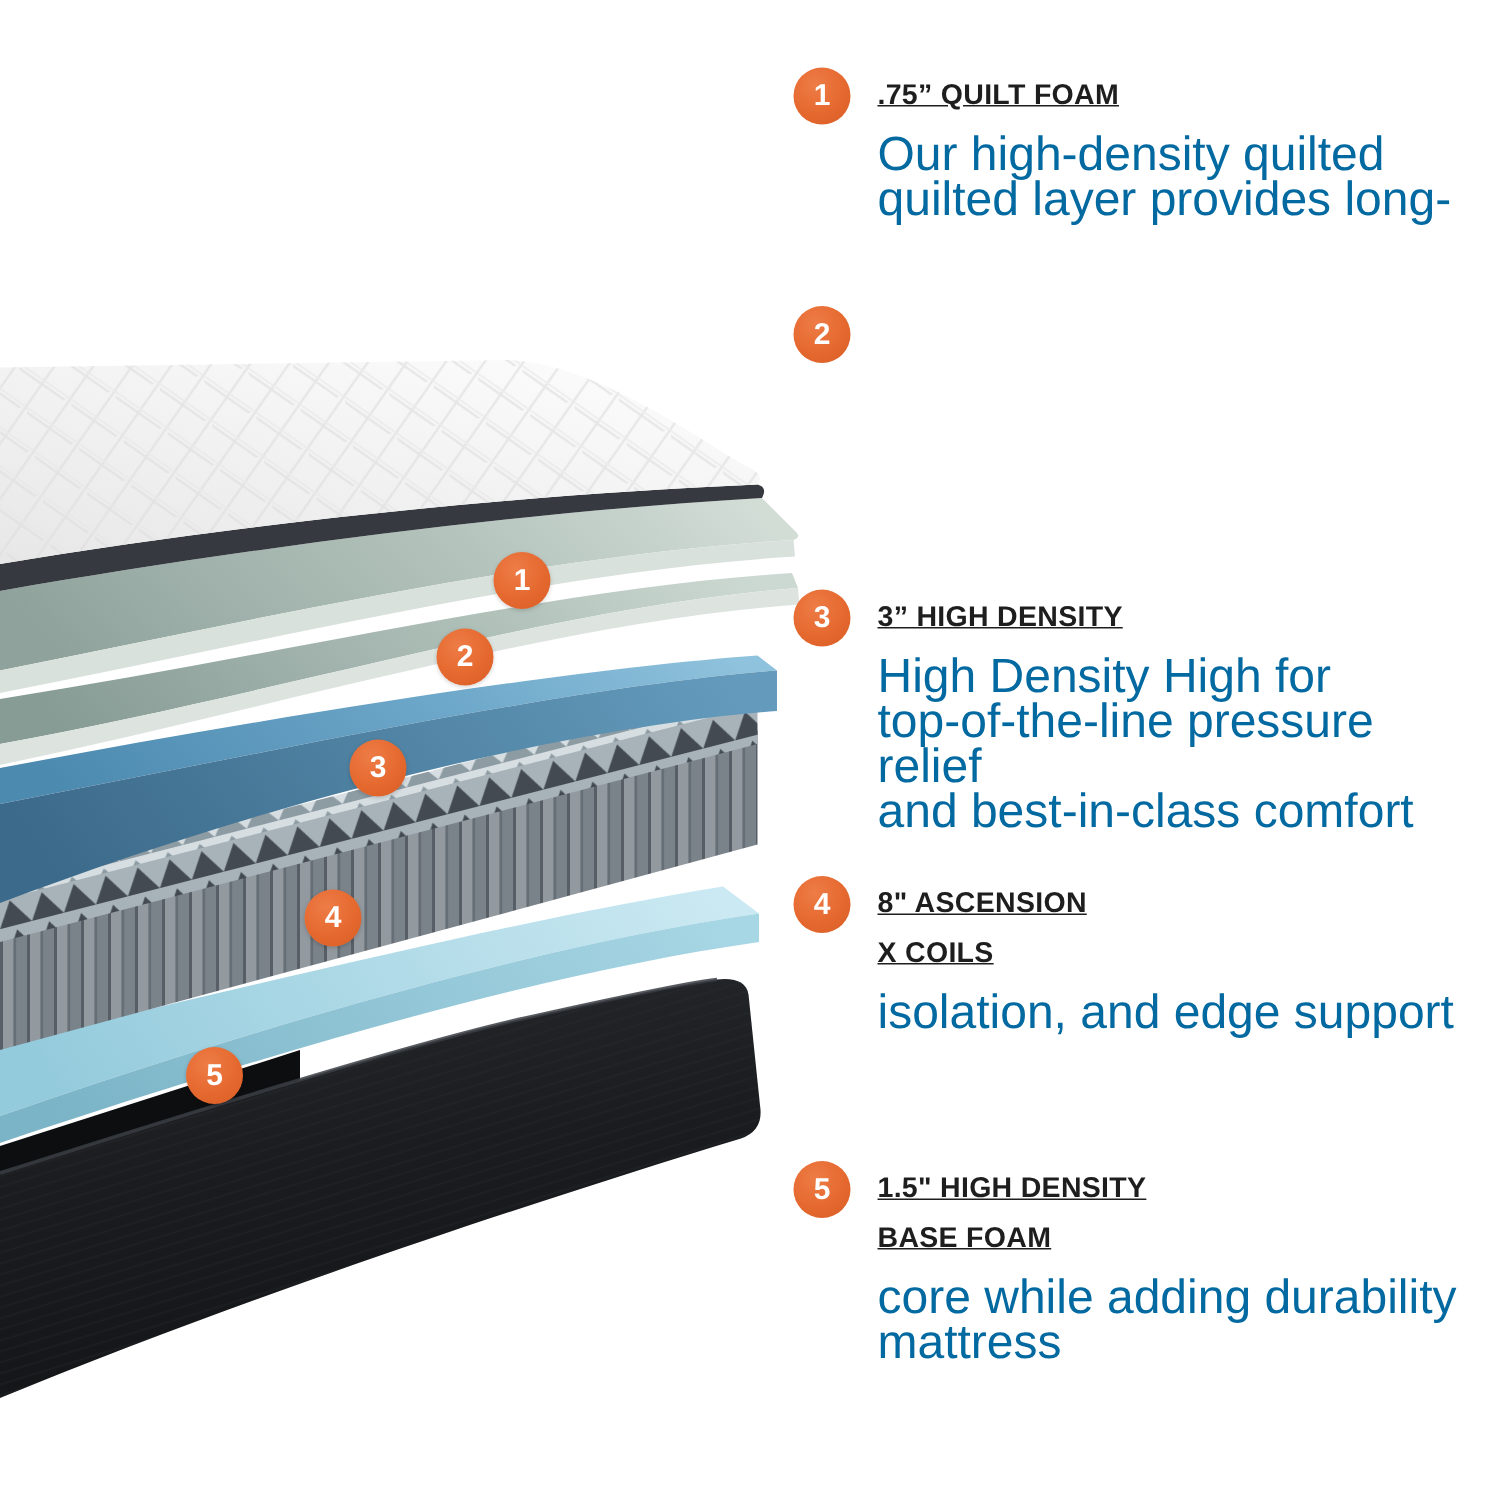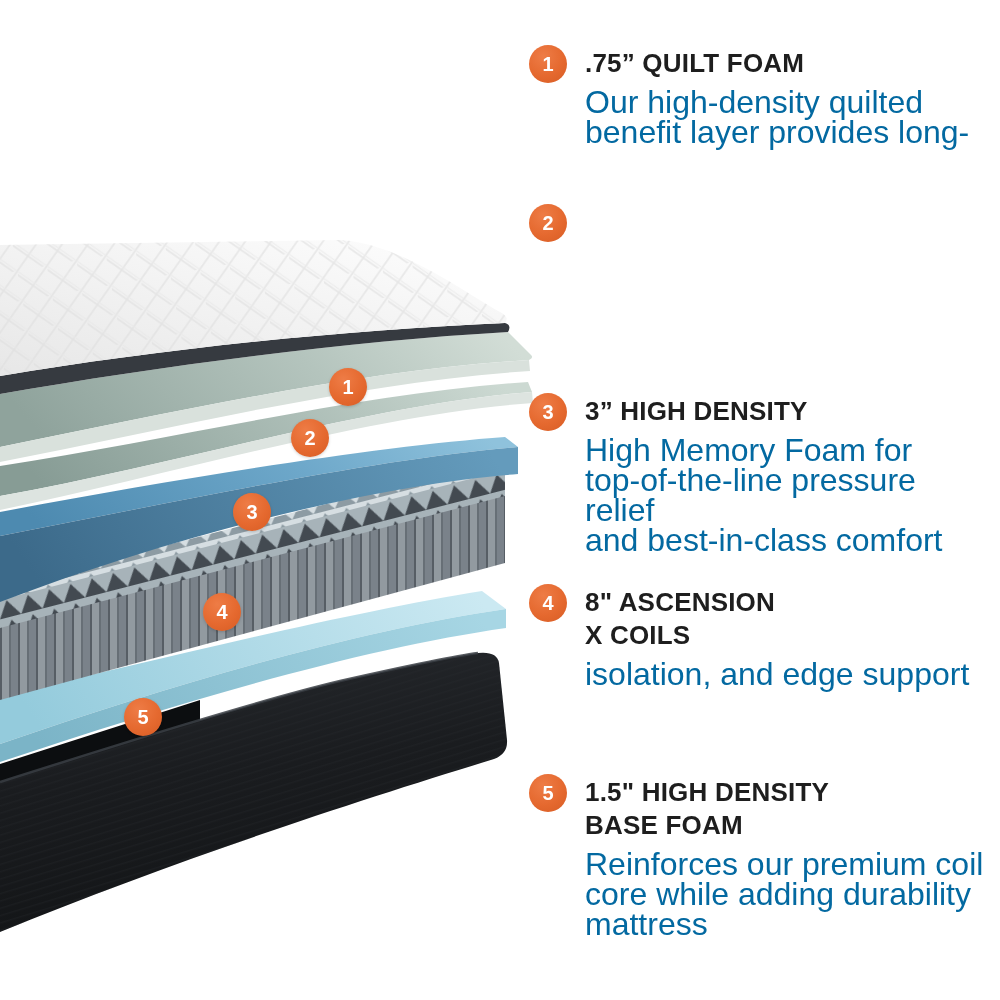--- a/index.html
+++ b/index.html
@@ -14,21 +14,21 @@
     color:#ffffff;font-weight:bold;font-size:20px;line-height:38px;text-align:center;
     box-shadow:0 1px 3px rgba(0,0,0,.18);
   }
   .item{position:absolute;left:529px;width:462px;}
   .item .badge{
     position:absolute;left:0;top:-2px;width:38px;height:38px;border-radius:50%;
     background:radial-gradient(circle at 38% 30%, #ee7c46 0%, #e5692f 55%, #d75c24 100%);
     color:#fff;font-weight:bold;font-size:20px;line-height:38px;text-align:center;
   }
   .item .text{margin-left:56px;}
-  .title{font-weight:bold;font-size:26px;line-height:33px;color:#1e1e1e;letter-spacing:.2px;}
+  .title{font-weight:bold;font-size:19px;line-height:33px;color:#1e1e1e;letter-spacing:.2px;text-decoration:underline;}
   .desc{margin-top:7px;font-size:32px;line-height:30px;color:#0369a1;}
   
   #item-1{top:47px;} #item-2{top:206px;} #item-3{top:395px;} #item-4{top:586px;} #item-5{top:776px;}
   
   #co-1{left:329px;top:368px;} #co-2{left:291px;top:419px;} #co-3{left:233px;top:493px;}
   #co-4{left:203px;top:593px;} #co-5{left:124px;top:698px;}
 </style>
 </head>
 <body>
 
@@ -146,37 +146,37 @@
   <div class="callout" id="co-5">5</div>
 
   <div class="item" id="item-1">
     <div class="badge">1</div>
     <div class="text">
       <div class="title">
         <div>.75” QUILT FOAM</div>
       </div>
       <div class="desc">
         <div>Our high-density quilted</div>
-        <div>benefit layer provides long-</div>
+        <div>quilted layer provides long-</div>
       </div>
     </div>
   </div>
 
   <div class="item" id="item-2">
     <div class="badge">2</div>
   </div>
 
   <div class="item" id="item-3">
     <div class="badge">3</div>
     <div class="text">
       <div class="title">
         <div>3” HIGH DENSITY</div>
       </div>
       <div class="desc">
-        <div>High Memory Foam for</div>
+        <div>High Density High for</div>
         <div>top-of-the-line pressure relief</div>
         <div>and best-in-class comfort</div>
       </div>
     </div>
   </div>
 
   <div class="item" id="item-4">
     <div class="badge">4</div>
     <div class="text">
       <div class="title">
@@ -190,20 +190,19 @@
   </div>
 
   <div class="item" id="item-5">
     <div class="badge">5</div>
     <div class="text">
       <div class="title">
         <div>1.5" HIGH DENSITY</div>
         <div>BASE FOAM</div>
       </div>
       <div class="desc">
-        <div>Reinforces our premium coil</div>
         <div>core while adding durability</div>
         <div>mattress</div>
       </div>
     </div>
   </div>
 
 </div>
 
 </body></html>

